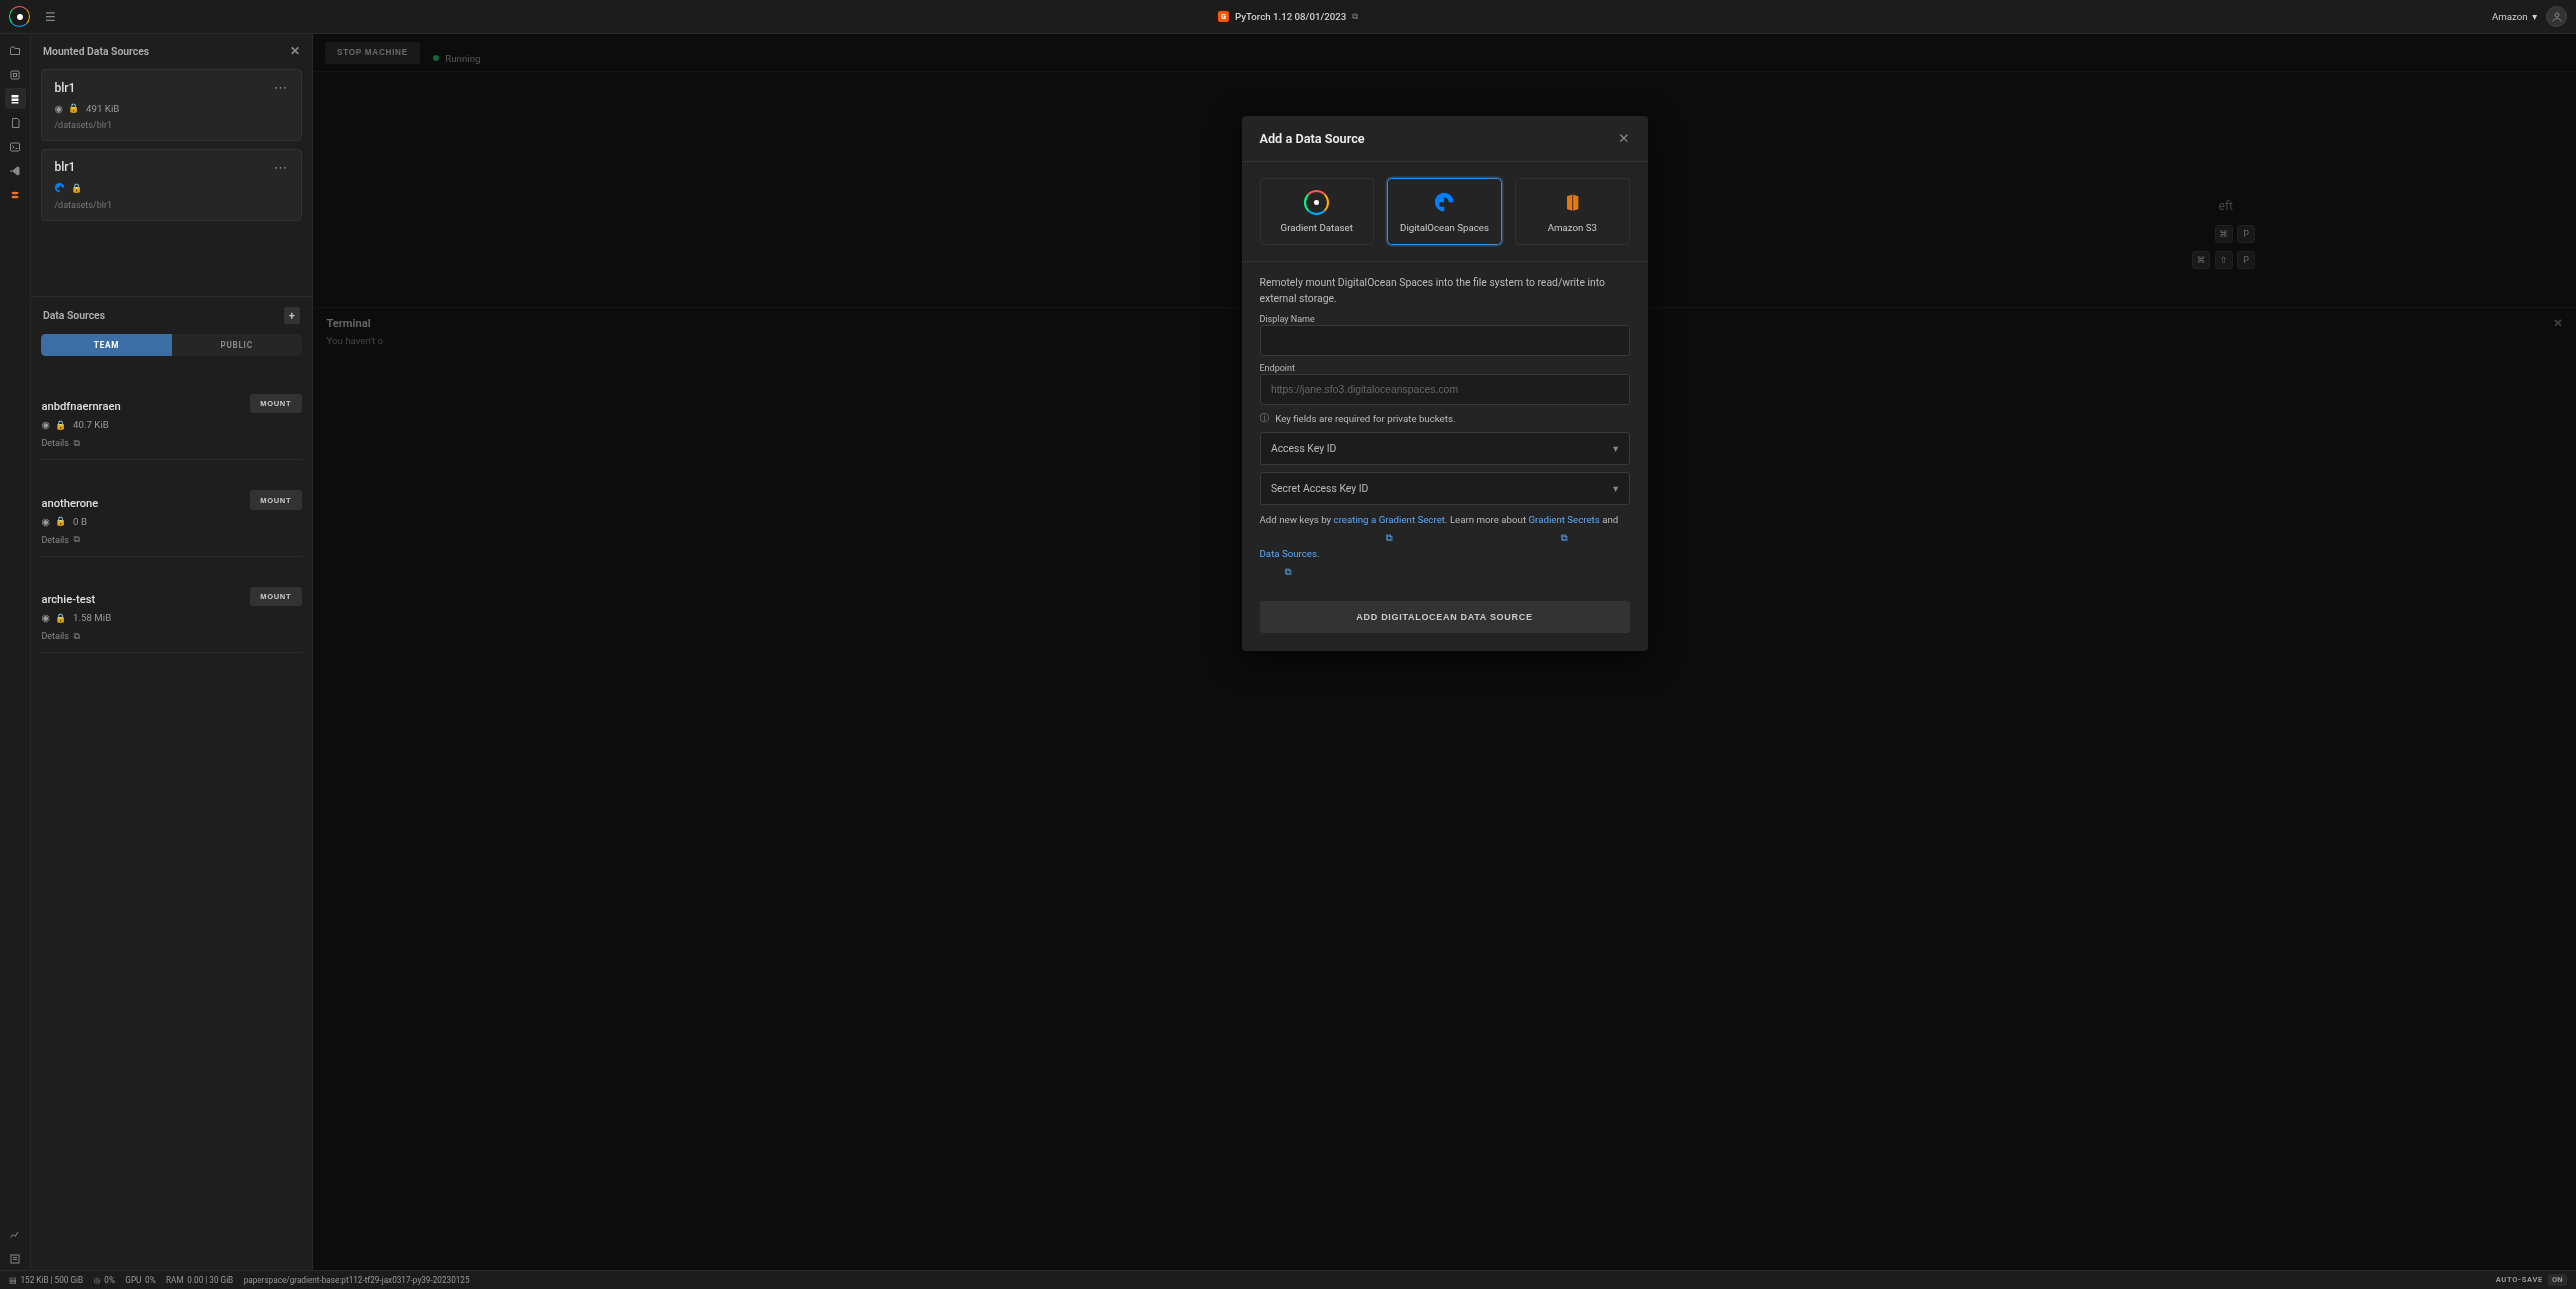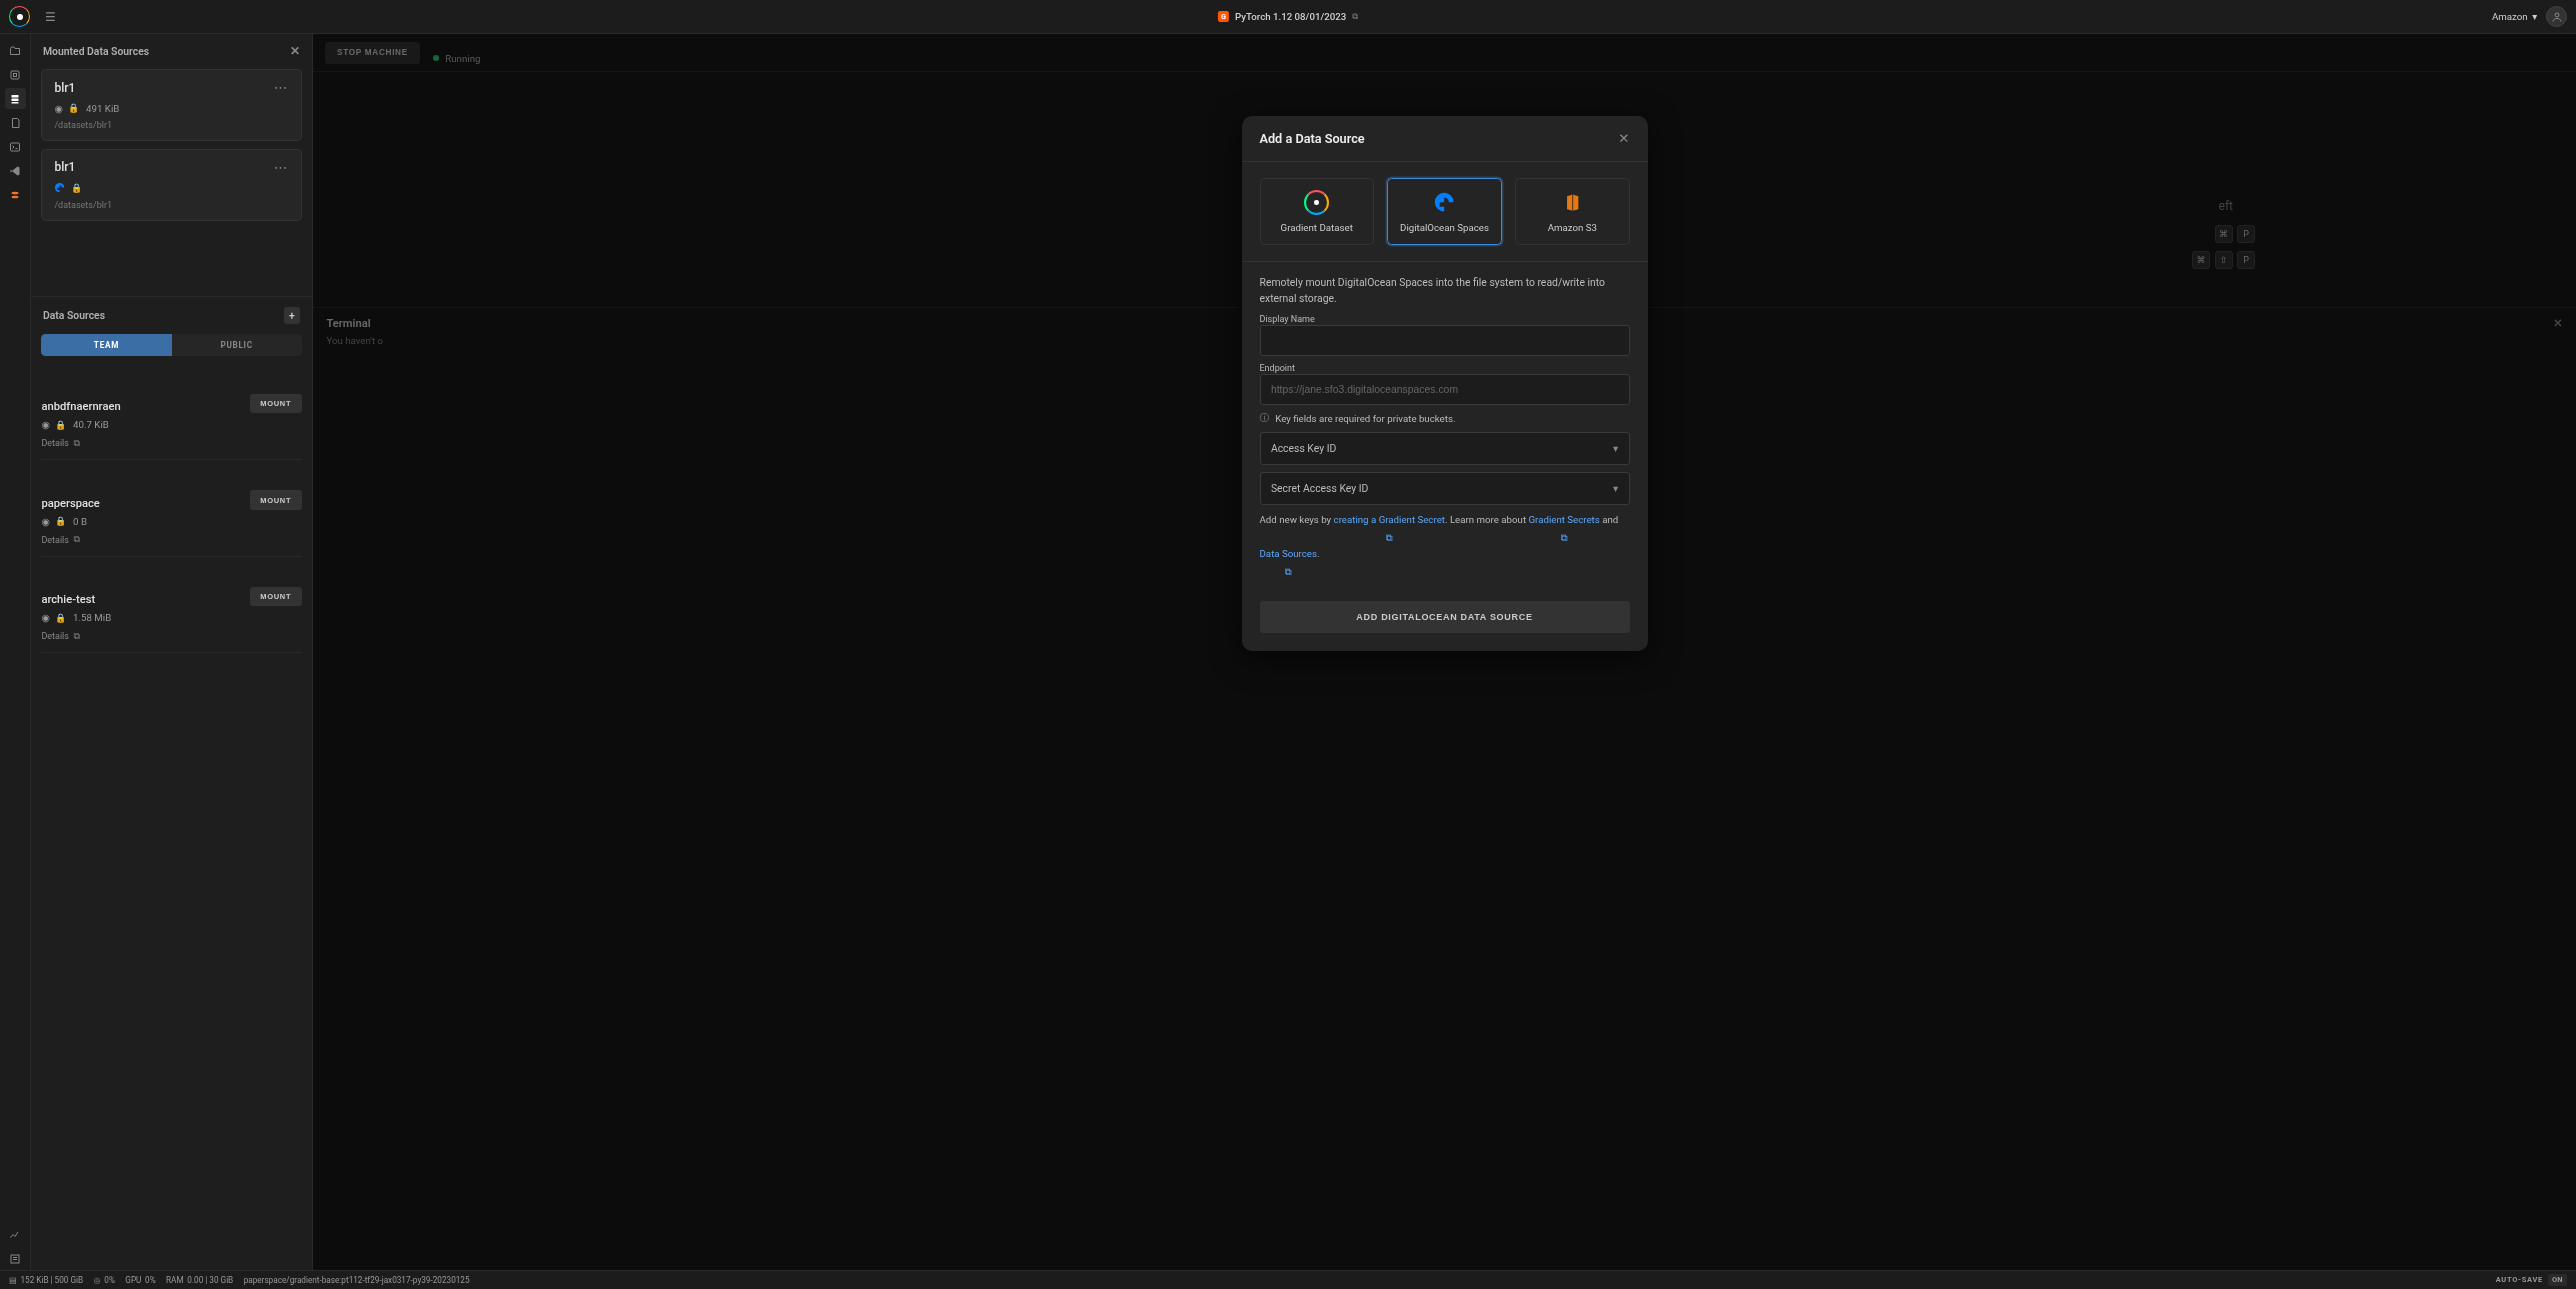--- a/index.html
+++ b/index.html
@@ -106,21 +106,21 @@
 .term-hdr { font-weight:600; color:#d0d0d0; font-size:11.2px; display:flex; align-items:center;}
 .term-close { margin-left:auto; color:#888; cursor:pointer;}
 .term-sub { color:#888; font-size:9.7px; margin-top:4.5px;}
 
 
 .modal-backdrop {
   position:absolute; inset:0; background:rgba(0,0,0,0.5);
   display:flex; align-items:flex-start; justify-content:center; padding-top:82px;
 }
 .modal {
-  width:406px; background:#242424; border-radius:10px; overflow:hidden; box-shadow:0 7.5px 30px rgba(0,0,0,0.6);
+  width:406px; background:#242424; border-radius:4px; overflow:hidden; box-shadow:0 7.5px 30px rgba(0,0,0,0.6);
 }
 .modal-hdr { padding:15px 18px; display:flex; align-items:center; border-bottom:0.7px solid #333;}
 .modal-title { font-size:12.7px; font-weight:600; color:#eee;}
 .modal-close { margin-left:auto; color:#888; cursor:pointer; font-size:13.4px;}
 .provider-row { display:flex; gap:13.4px; padding:16.4px 18px; border-bottom:0.7px solid #333;}
 .provider {
   flex:1; border:0.7px solid #333; border-radius:4.5px; padding:10.4px 6px;
   display:flex; flex-direction:column; align-items:center; gap:7.5px; cursor:pointer;
   font-size:9.7px; color:#ccc; text-align:center;
 }
@@ -305,21 +305,21 @@
           <span class="lock">🔒</span>
           <span>40.7 KiB</span>
         </div>
         <div class="details-link">
           <span>Details</span>
           <span>⧉</span>
         </div>
       </div>
       <div class="src-item">
         <div class="src-top">
-          <span class="src-name">paperspace</span>
+          <span class="src-name">anotherone</span>
           <button class="mount-btn">MOUNT</button>
         </div>
         <div class="src-meta">
           <span>◉</span>
           <span class="lock">🔒</span>
           <span>0 B</span>
         </div>
         <div class="details-link">
           <span>Details</span>
           <span>⧉</span>

